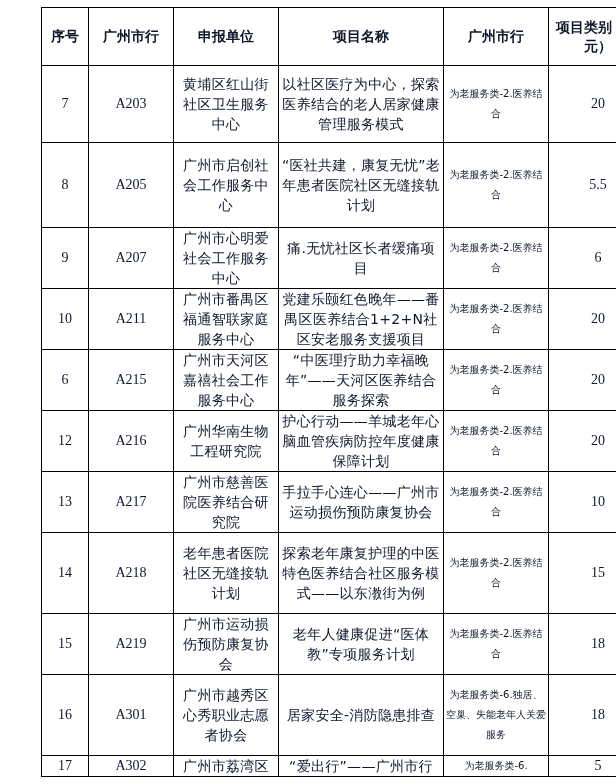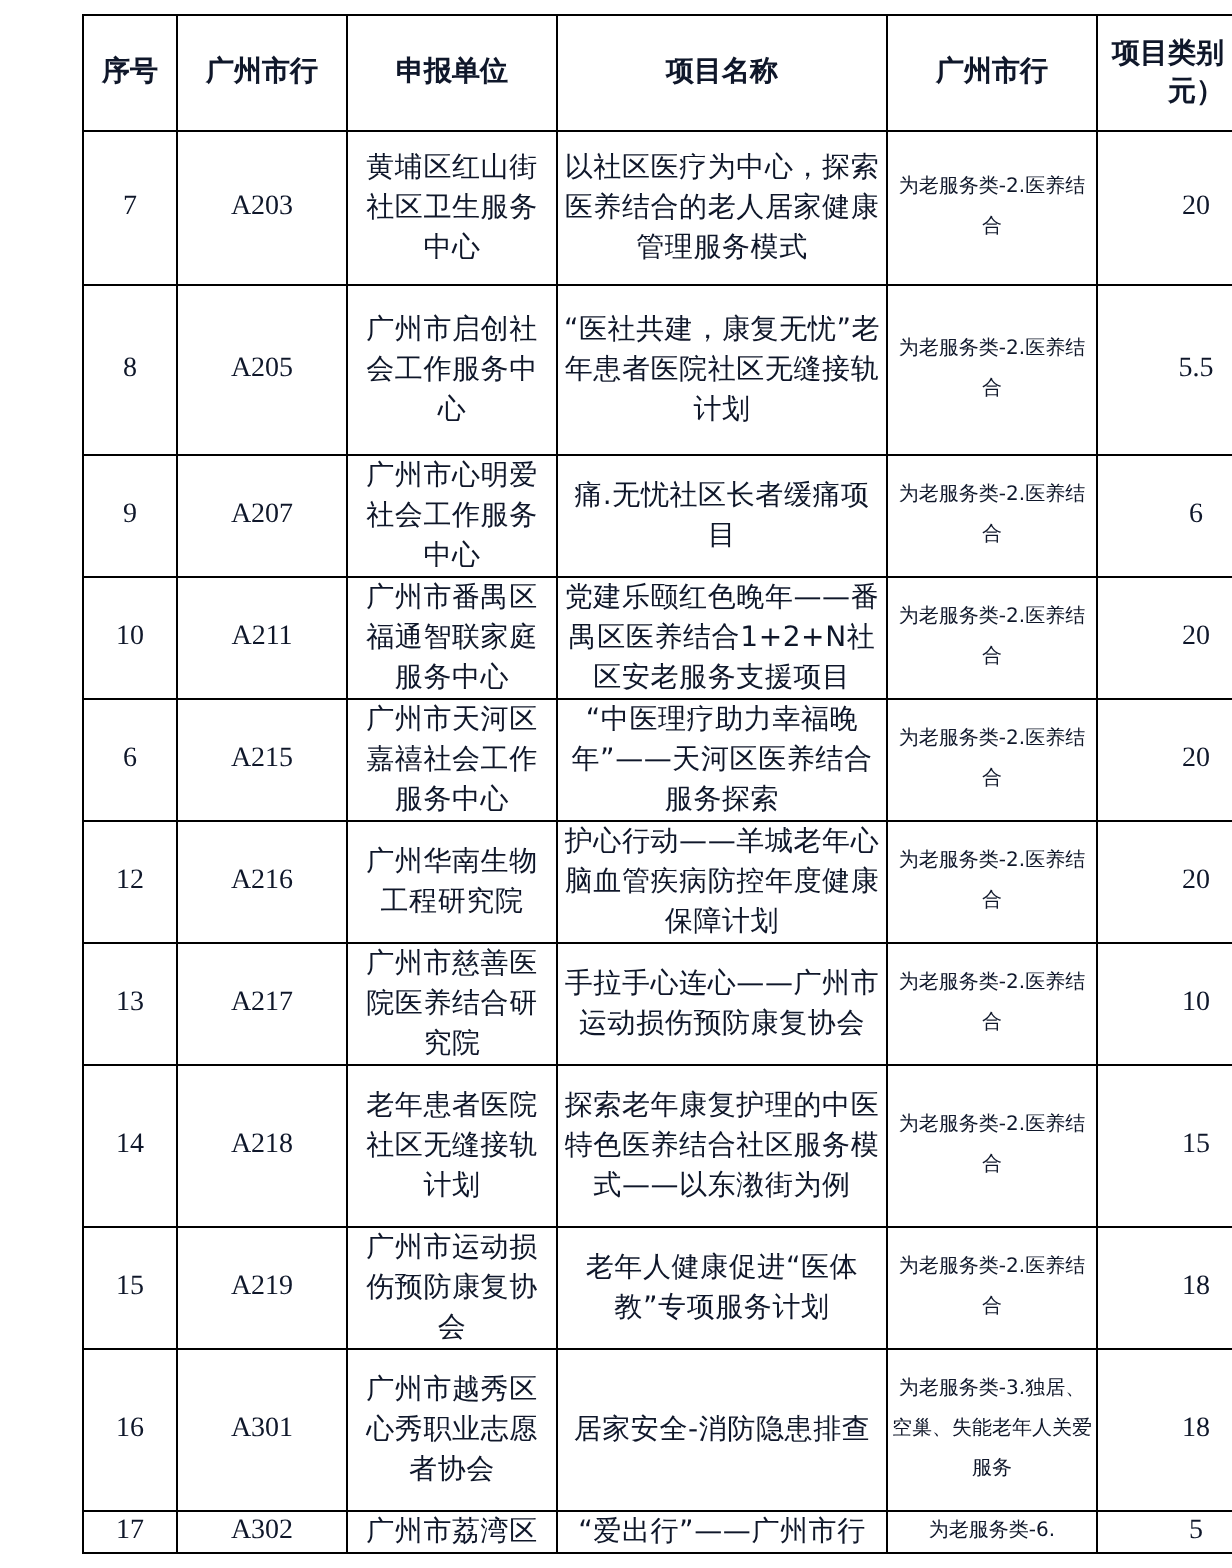--- a/index.html
+++ b/index.html
@@ -145,21 +145,21 @@
       <td class="txt">广州市运动损伤预防康复协会</td>
       <td class="txt">老年人健康促进“医体教”专项服务计划</td>
       <td class="cat">为老服务类-2.医养结合</td>
       <td class="amt">18</td>
     </tr>
     <tr class="r16">
       <td class="num">16</td>
       <td class="code">A301</td>
       <td class="txt">广州市越秀区心秀职业志愿者协会</td>
       <td class="txt">居家安全-消防隐患排查</td>
-      <td class="cat">为老服务类-3.独居、空巢、失能老年人关爱服务</td>
+      <td class="cat">为老服务类-6.独居、空巢、失能老年人关爱服务</td>
       <td class="amt">18</td>
     </tr>
     <tr class="r17">
       <td class="num">17</td>
       <td class="code">A302</td>
       <td class="txt">广州市荔湾区</td>
       <td class="txt">“爱出行”——广州市行</td>
       <td class="cat">为老服务类-6.</td>
       <td class="amt">5</td>
     </tr>

